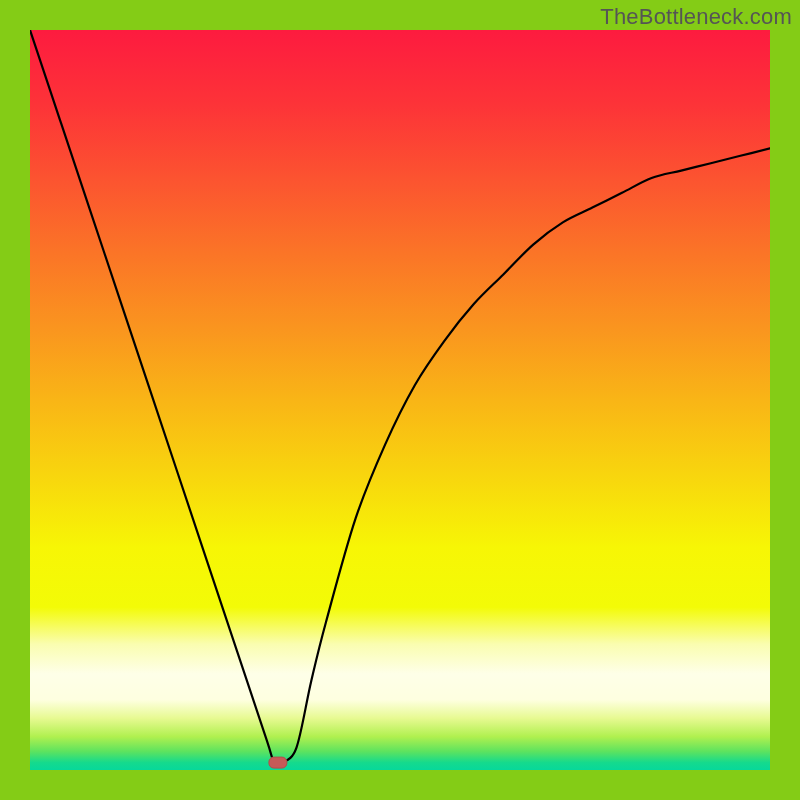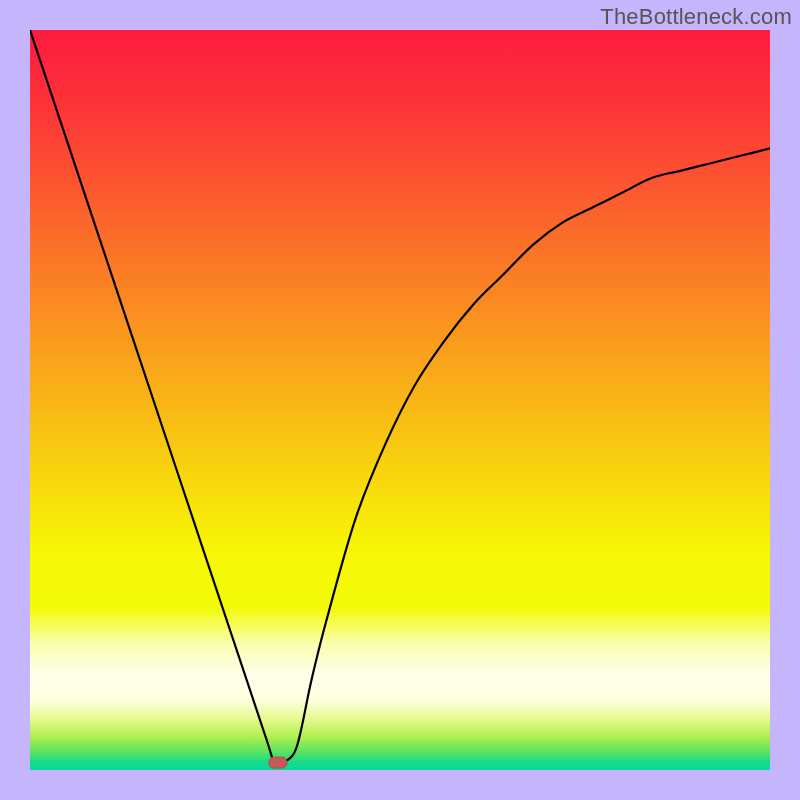--- a/index.html
+++ b/index.html
@@ -8,21 +8,21 @@
     width: 800px;
     height: 800px;
     overflow: hidden;
     font-family: Arial, Helvetica, sans-serif;
     background: #000;
   }
   .frame {
     position: relative;
     width: 800px;
     height: 800px;
-    background: #c4b5fd;
+    background: #84cc16;
   }
   .plot-area {
     position: absolute;
     left: 30px;
     top: 30px;
     width: 740px;
     height: 740px;
     overflow: hidden;
   }
   .watermark {

